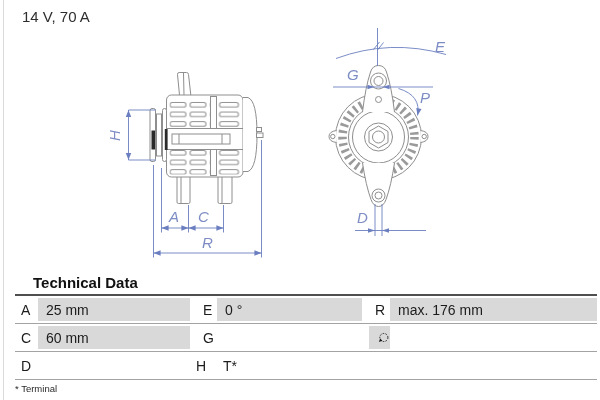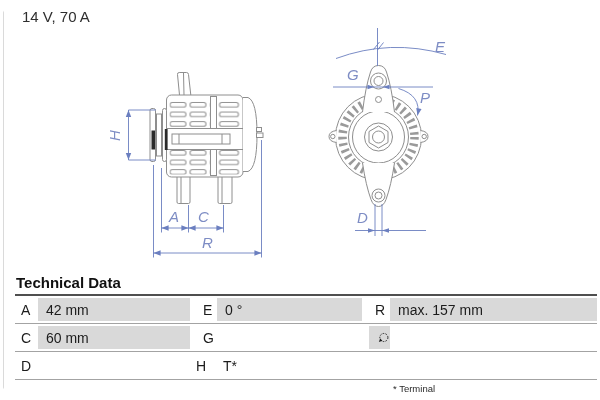--- a/index.html
+++ b/index.html
@@ -1,28 +1,28 @@
 <!DOCTYPE html>
 <html><head>
 <meta charset="utf-8">
 <style>
   html,body{margin:0;padding:0;background:#fff;}
   .page{position:relative;width:600px;height:400px;background:#fff;overflow:hidden;
-        font-family:"Liberation Sans",sans-serif;color:#1c1c1c;border-radius:24px;}
+        font-family:"Liberation Sans",sans-serif;color:#1c1c1c;}
   .left-border{position:absolute;left:3px;top:0;width:1px;height:400px;background:#dadada;}
   .title{position:absolute;left:22px;top:8px;font-size:15px;color:#2e2e2e;}
   .diagram{position:absolute;left:0;top:0;}
-  .tech-heading{position:absolute;left:16px;top:274px;font-size:15px;font-weight:bold;color:#111;}
+  .tech-heading{position:absolute;left:33px;top:274px;font-size:15px;font-weight:bold;color:#111;}
   .tech-table{position:absolute;left:15px;top:294px;width:582px;border-top:2px solid #4f4f4f;}
   .trow{display:grid;grid-template-columns:23px 152px 7px 20px 145px 7px 21px 207px;
         height:27px;border-bottom:1px solid #a3a3a3;font-size:14px;}
   .cell{margin:2px 0;display:flex;align-items:center;}
   .cell.lab{background:#fff;padding-left:6px;}
   .cell.val{background:#d9d9d9;padding-left:8px;}
-  .footnote{margin-left:378px;padding-top:3px;font-size:9.5px;color:#2a2a2a;}
+  .footnote{padding-top:3px;font-size:9.5px;color:#2a2a2a;}
   .dimtxt{font-family:"Liberation Sans",sans-serif;font-style:italic;font-size:15px;fill:#7d8cc4;}
   .rot-icon{display:block;}
 </style>
 </head>
 <body>
 
 <div class="page">
   <div class="left-border"></div>
   <div class="title">14 V, 70 A</div>
 
@@ -140,27 +140,27 @@
     <text class="dimtxt" x="347" y="80">G</text>
     <text class="dimtxt" x="420" y="103">P</text>
     <text class="dimtxt" x="357" y="223">D</text>
   </svg>
 
   <div class="tech-heading">Technical Data</div>
 
   <div class="tech-table">
     <div class="trow">
       <div class="cell lab">A</div>
-      <div class="cell val">42 mm</div>
+      <div class="cell val">25 mm</div>
       <div></div>
       <div class="cell lab">E</div>
       <div class="cell val">0 °</div>
       <div></div>
       <div class="cell lab">R</div>
-      <div class="cell val">max. 157 mm</div>
+      <div class="cell val">max. 176 mm</div>
     </div>
     <div class="trow">
       <div class="cell lab">C</div>
       <div class="cell val">60 mm</div>
       <div></div>
       <div class="cell lab">G</div>
       <div></div>
       <div class="cell lab">P</div>
       <div class="cell val">
         <svg class="rot-icon" width="18" height="17" viewBox="0 0 18 17">

